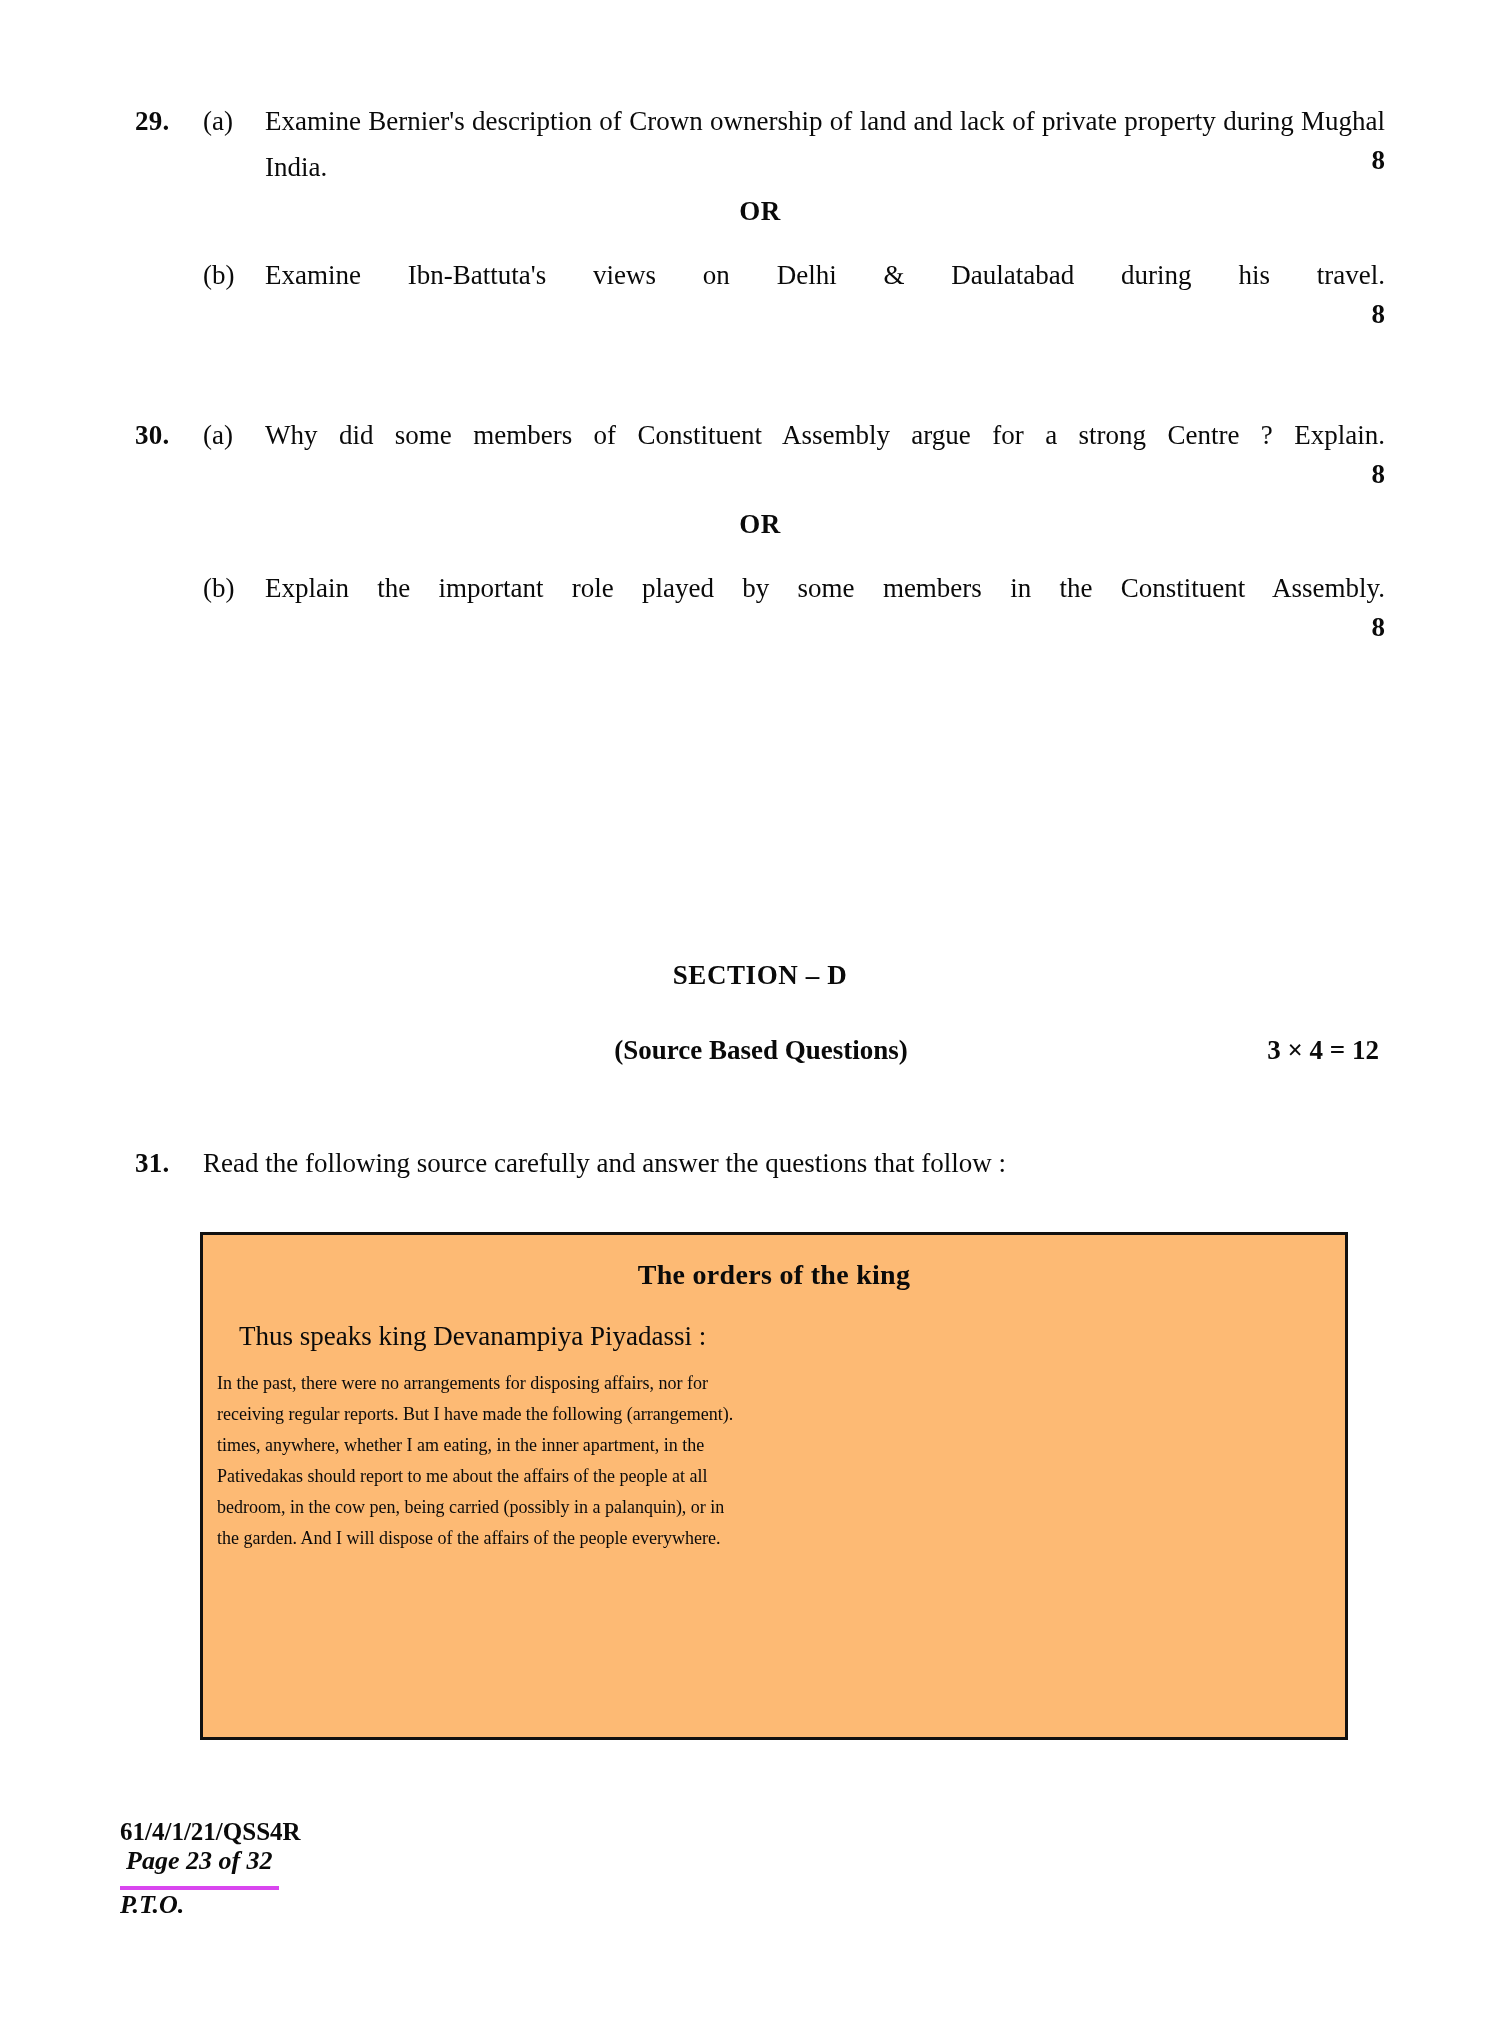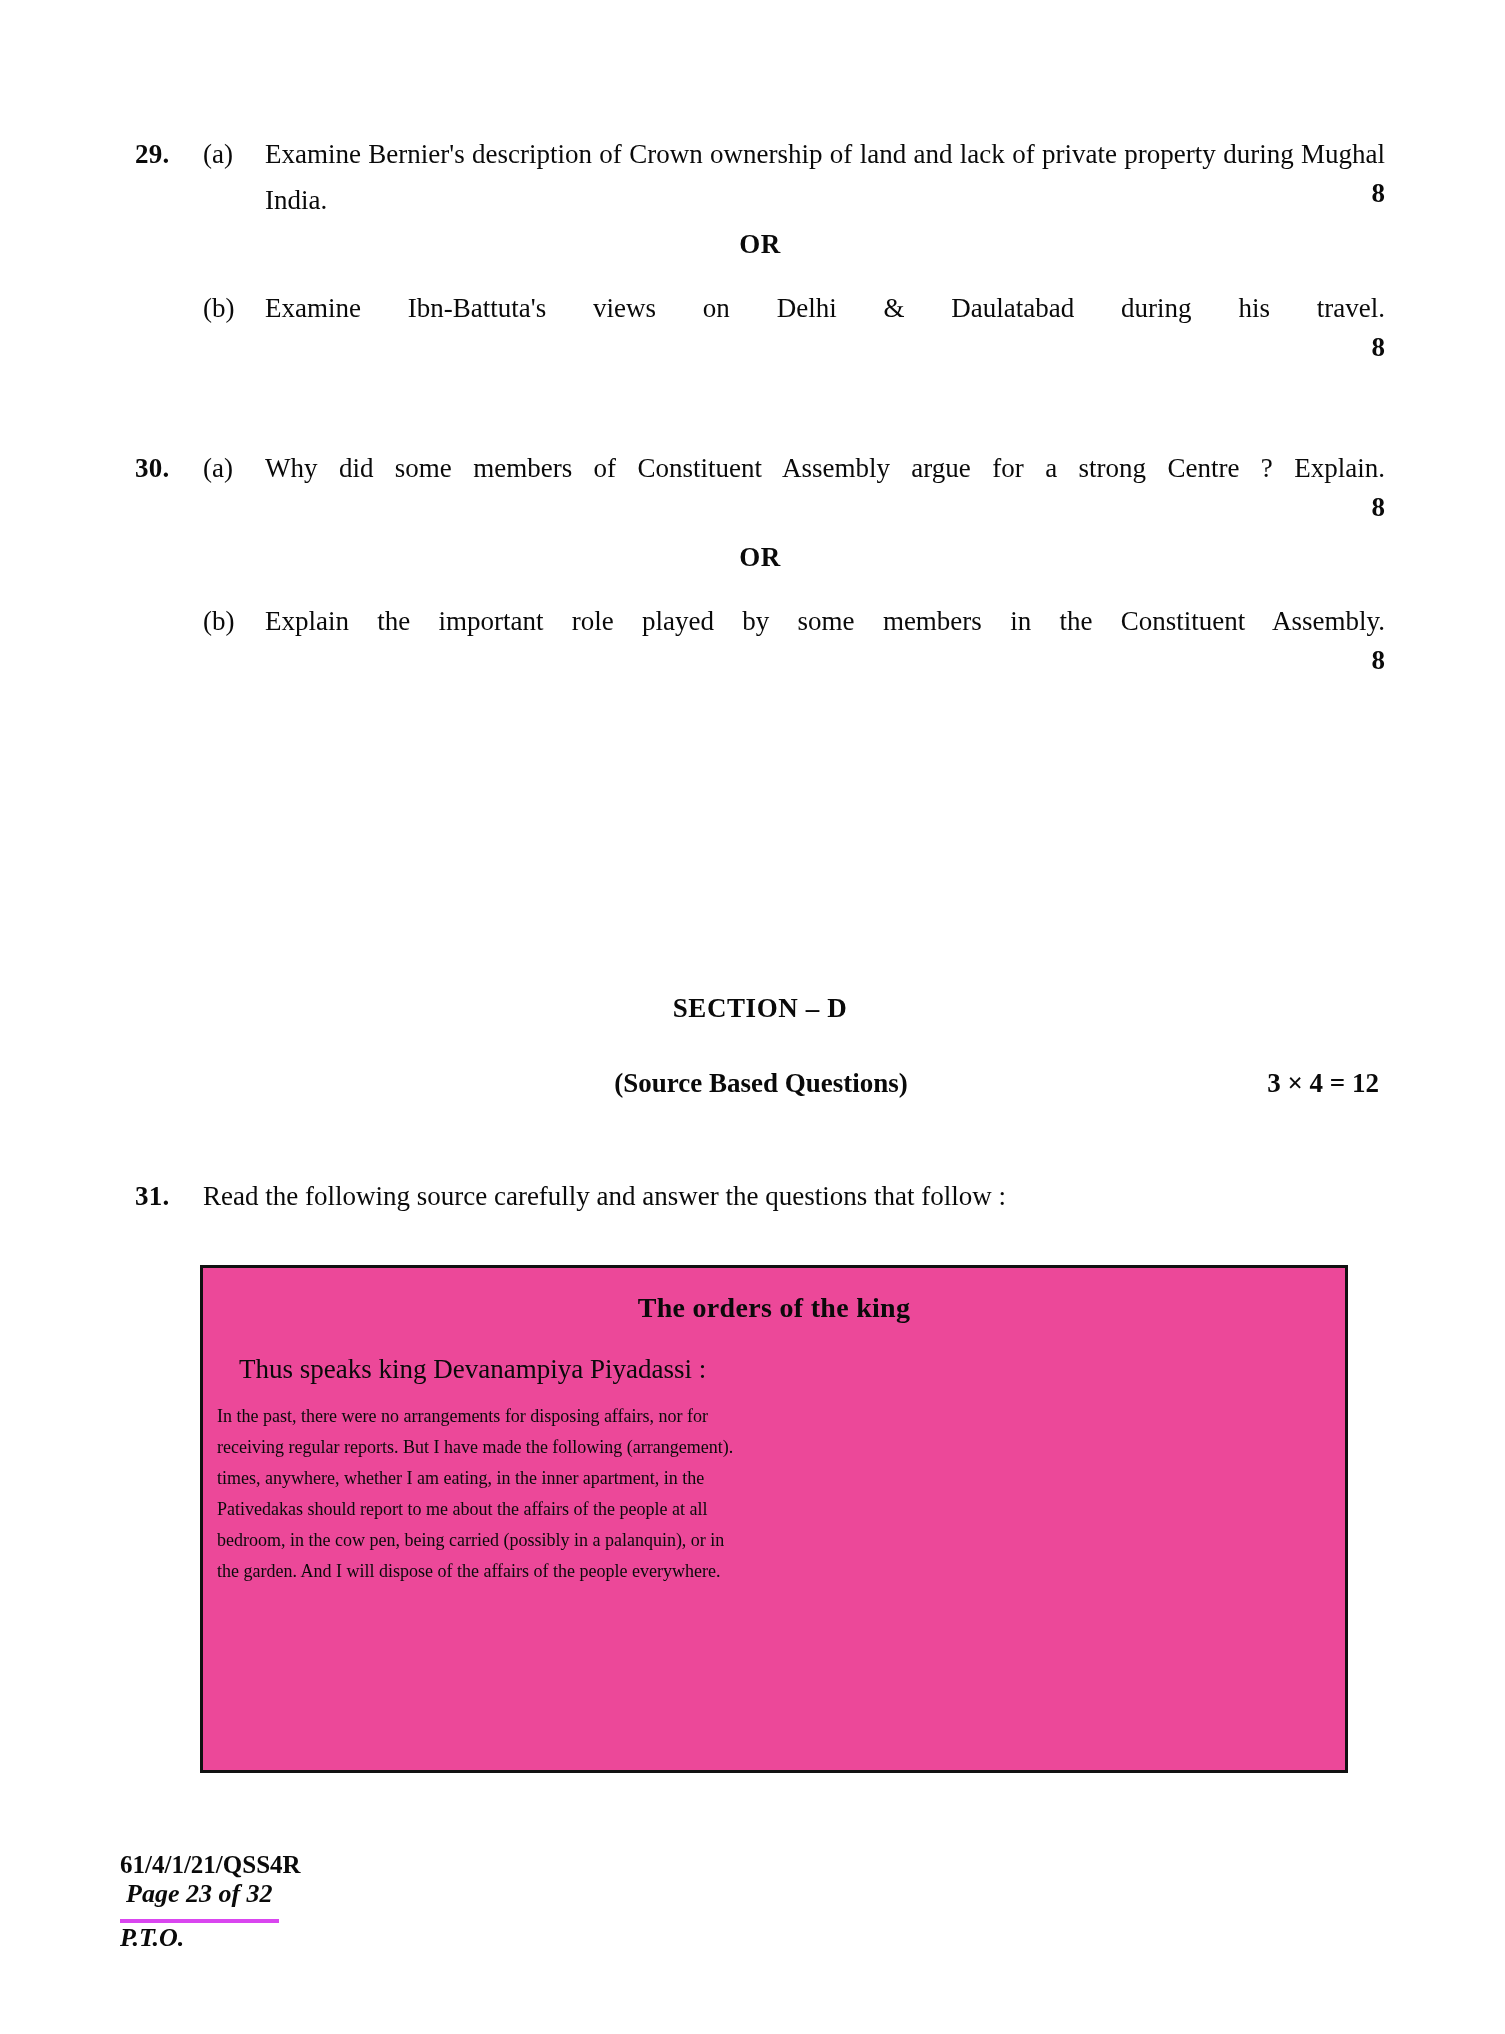--- a/index.html
+++ b/index.html
@@ -13,21 +13,20 @@
     position: relative;
     font-family: "Liberation Serif", "DejaVu Serif", serif;
     color: #0a0a0a;
     -webkit-font-smoothing: none;
   }
 
   .page {
     position: absolute;
     inset: 0;
     padding: 16px;
-    margin-top: 33px;
   }
 
   
   .qblock {
     position: absolute;
     left: 135px;
     right: 120px;
   }
 
   .qrow {
@@ -134,21 +133,21 @@
   }
 
   .source-box {
     position: absolute;
     left: 200px;
     width: 1148px;
     top: 1232px;
     height: 508px;
     border: 3px solid #111111;
     box-sizing: border-box;
-    background: #ec4899;
+    background: #fdba74;
   }
 
   .source-title {
     text-align: center;
     font-size: 28px;
     font-weight: 700;
     margin-top: 24px;
     letter-spacing: 0.3px;
   }
 

